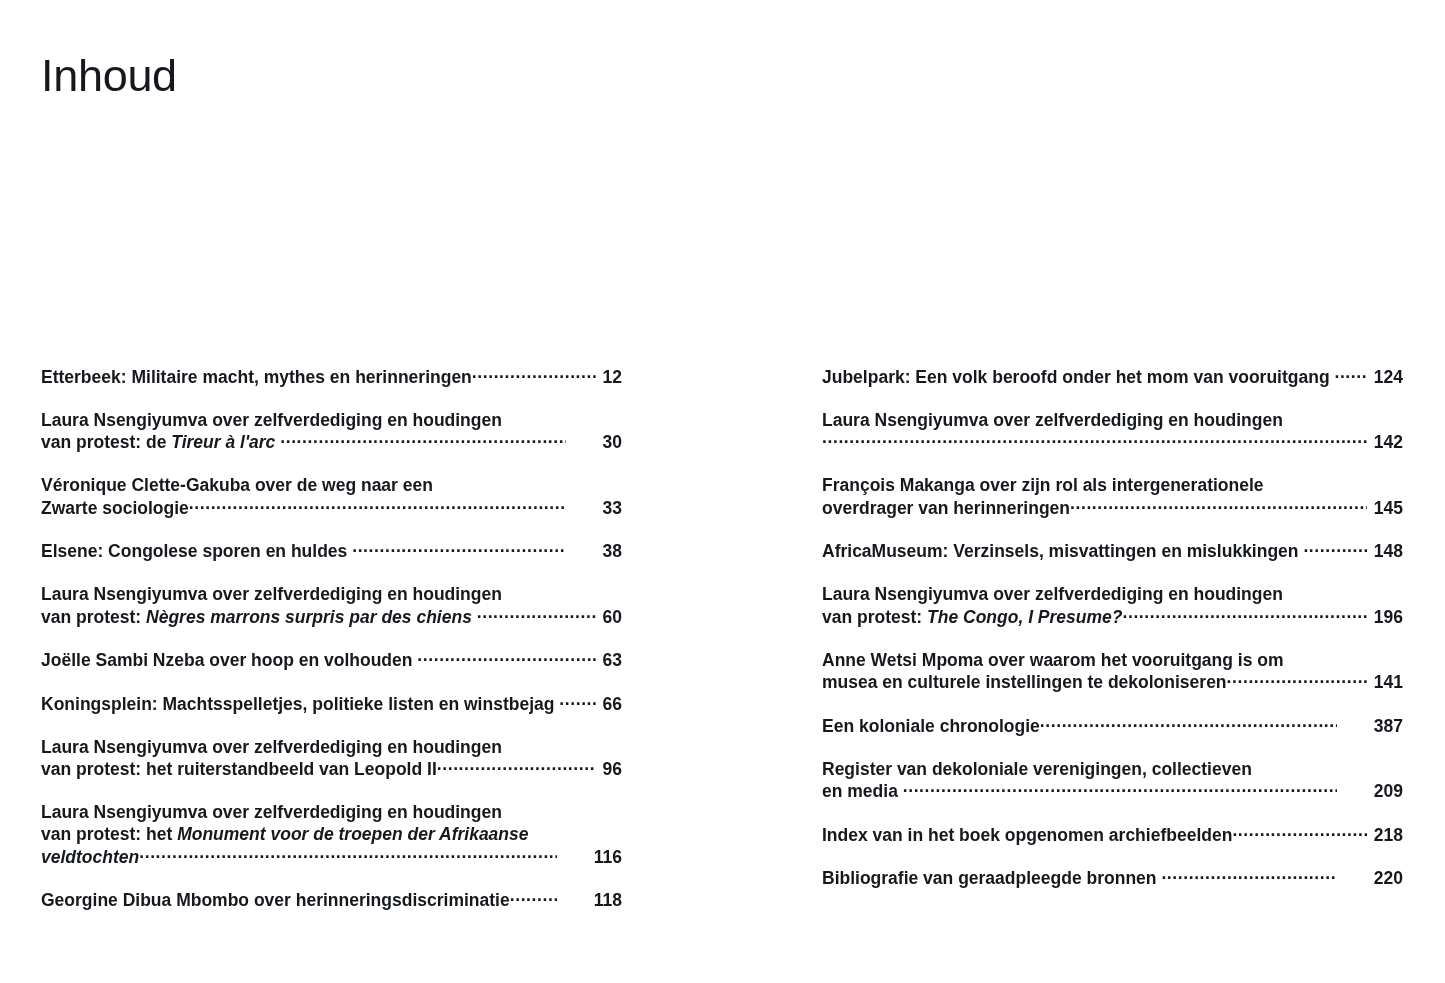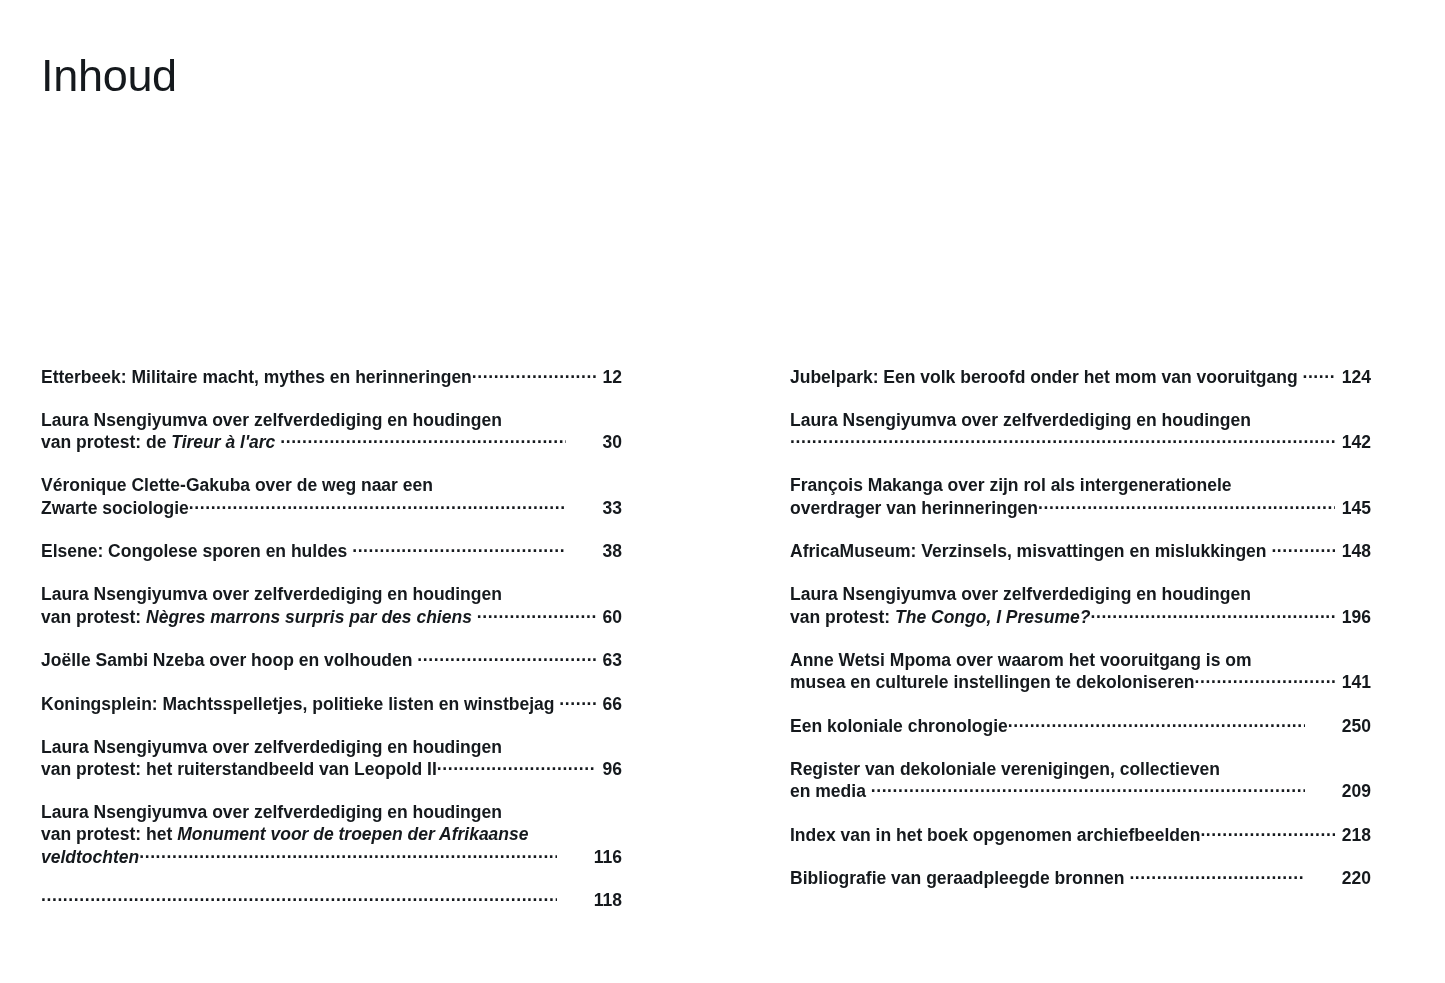--- a/index.html
+++ b/index.html
@@ -43,21 +43,21 @@
     top: 365px;
     left: 0;
     width: 1445px;
   }
 
   .toc-column {
     position: absolute;
     top: 0;
   }
   .toc-column.left  { left: 41px;  width: 581px; }
-  .toc-column.right { left: 790px; width: 581px; }
+  .toc-column.right { left: 822px; width: 581px; }
 
   .toc-entry {
     margin-bottom: 21px;
   }
   .toc-entry:last-child { margin-bottom: 0; }
 
   
   .toc-line {
     display: flex;
     align-items: baseline;
@@ -195,20 +195,21 @@
             <span class="label">van protest: het <span class="ital">Monument voor de troepen der Afrikaanse</span></span>
           </div>
           <div class="toc-line gap-none">
             <span class="label"><span class="ital">veldtochten</span></span>
             <span class="leader"></span>
             <span class="page-num">116</span>
           </div>
         </div>
         <div class="toc-entry">
           <div class="toc-line gap-none">
+            <span class="label">Georgine Dibua Mbombo over herinneringsdiscriminatie</span>
             <span class="leader"></span>
             <span class="page-num">118</span>
           </div>
         </div>
       </div>
     <div class="toc-column right">
         <div class="toc-entry">
           <div class="toc-line gap-wide">
             <span class="label">Jubelpark: Een volk beroofd onder het mom van vooruitgang </span>
             <span class="leader"></span>
@@ -258,21 +259,21 @@
           <div class="toc-line gap-wide">
             <span class="label">musea en culturele instellingen te dekoloniseren</span>
             <span class="leader"></span>
             <span class="page-num">141</span>
           </div>
         </div>
         <div class="toc-entry">
           <div class="toc-line gap-none">
             <span class="label">Een koloniale chronologie</span>
             <span class="leader"></span>
-            <span class="page-num">250</span>
+            <span class="page-num">387</span>
           </div>
         </div>
         <div class="toc-entry">
           <div class="toc-line plain">
             <span class="label">Register van dekoloniale verenigingen, collectieven</span>
           </div>
           <div class="toc-line gap-none">
             <span class="label">en media </span>
             <span class="leader"></span>
             <span class="page-num">209</span>

